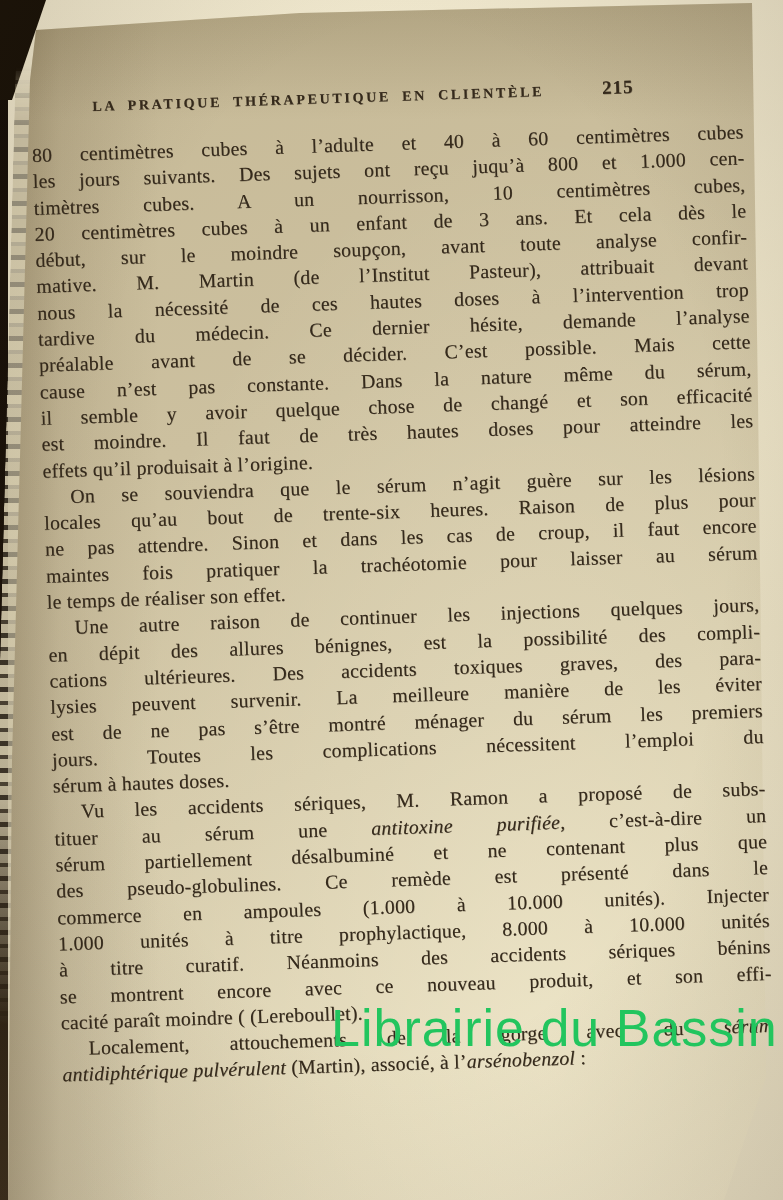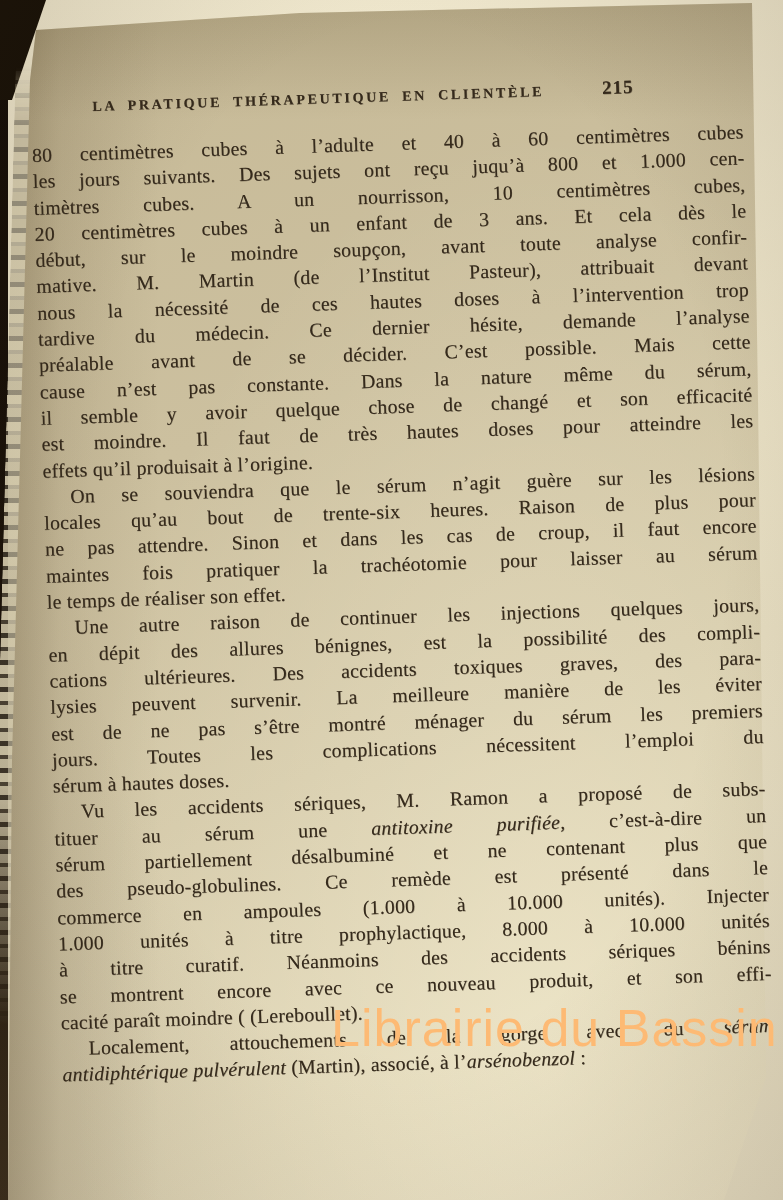--- a/index.html
+++ b/index.html
@@ -115,14 +115,14 @@
         <div class="line"><span>à titre curatif. Néanmoins des accidents sériques bénins</span></div>
         <div class="line"><span>se montrent encore avec ce nouveau produit, et son effi-</span></div>
         <div class="line nj"><span>cacité paraît moindre ( (Lereboullet).</span></div>
         <div class="line ind"><span>Localement, attouchements de la gorge avec du </span><i>sérum</i></div>
         <div class="line nj"><i>antidiphtérique pulvérulent</i><span> (Martin), associé, à l’</span><i>arsénobenzol</i><span> :</span></div>
       </div>
   </div>
 
   <div class="vignette"></div>
 
-  <div class="watermark" style="color: #fdba74;">Librairie du Bassin</div>
+  <div class="watermark" style="color: #22c55e;">Librairie du Bassin</div>
 </div>
 
 </body></html>

